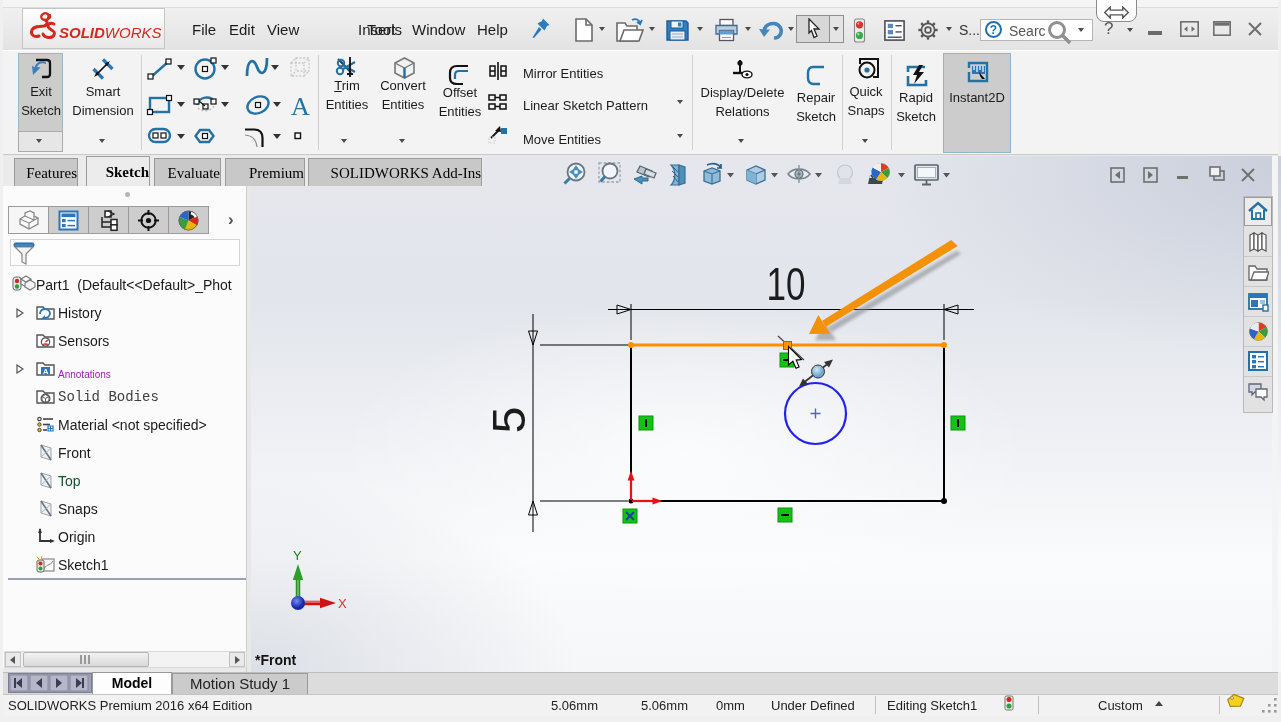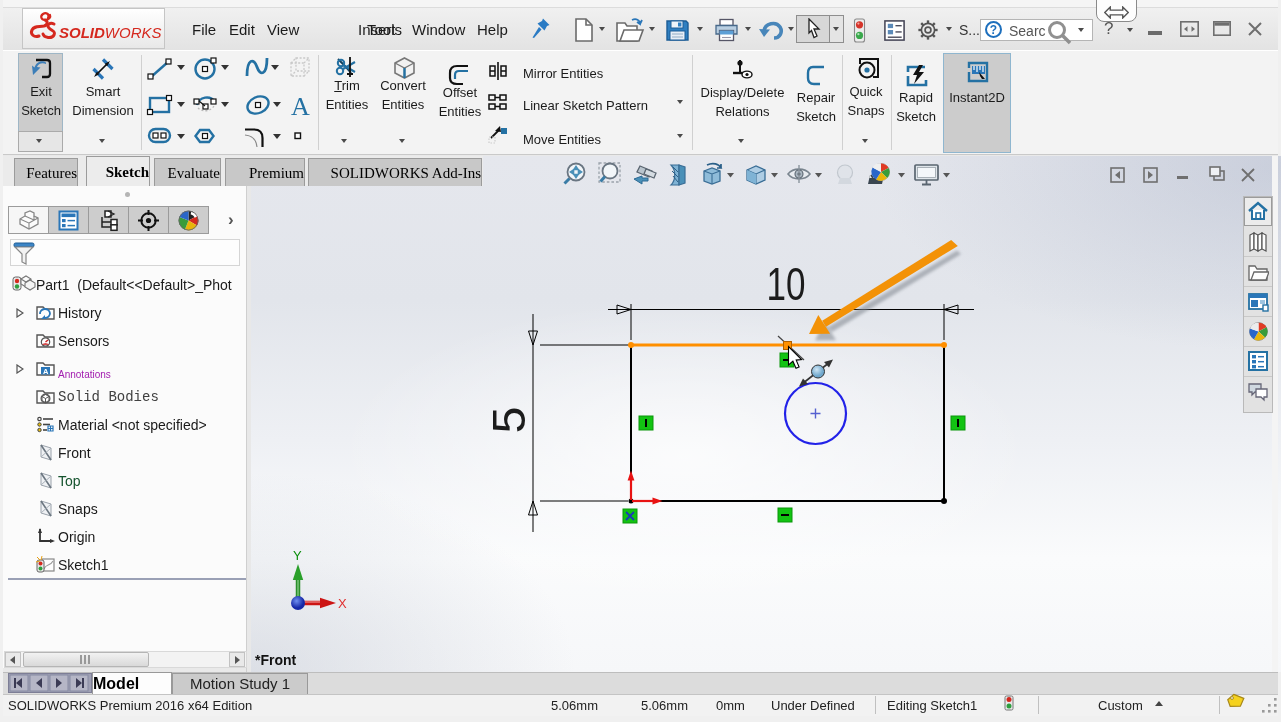--- a/index.html
+++ b/index.html
@@ -766,21 +766,21 @@
       <rect x="5" y="4" width="2" height="10" fill="#3b3b55"></rect>
     <rect x="21" y="1" width="18" height="16" fill="#b5b6c6" stroke="#868aa2"></rect>
     <path d="M33 4 L27 9 L33 14 Z" fill="#3b3b55"></path>
     <rect x="41" y="1" width="18" height="16" fill="#b5b6c6" stroke="#868aa2"></rect>
     <path d="M47 4 L53 9 L47 14 Z" fill="#3b3b55"></path>
     <rect x="61" y="1" width="18" height="16" fill="#b5b6c6" stroke="#868aa2"></rect>
     <path d="M67 4 L73 9 L67 14 Z" fill="#3b3b55"></path>
       <rect x="73" y="4" width="2" height="10" fill="#3b3b55"></rect>
   </g>
 </svg>
-<div class="abs" style="left:92px;top:672px;width:80px;height:22px;background:#fdfdfd;border:1px solid #999;border-bottom:none;text-align:left;font-weight:bold;font-size:16px;line-height:21px;">Model</div>
+<div class="abs" style="left:92px;top:672px;width:80px;height:22px;background:#fdfdfd;border:1px solid #999;border-bottom:none;text-align:center;font-weight:bold;font-size:14px;line-height:21px;">Model</div>
 <div class="abs" style="left:172px;top:673px;width:136px;height:21px;background:#cbcbcb;border:1px solid #999;border-bottom:none;text-align:center;font-size:15px;line-height:20px;color:#222;">Motion Study 1</div>
 
 <div class="abs" style="left:3px;top:694px;width:1275px;height:22px;background:#f2f2f2;border-top:1px solid #c4c4c4;font-size:13px;color:#222;"></div>
 <div class="abs" style="left:8px;top:698px;font-size:13px;color:#222;">SOLIDWORKS Premium 2016 x64 Edition</div>
 <div class="abs" style="left:551px;top:698px;font-size:13px;color:#222;">5.06mm</div>
 <div class="abs" style="left:641px;top:698px;font-size:13px;color:#222;">5.06mm</div>
 <div class="abs" style="left:716px;top:698px;font-size:13px;color:#222;">0mm</div>
 <div class="abs" style="left:771px;top:698px;font-size:13px;color:#222;">Under Defined</div>
 <div class="abs" style="left:875px;top:696px;width:1px;height:18px;background:#c0c0c0;"></div>
 <div class="abs" style="left:887px;top:698px;font-size:13px;color:#222;">Editing Sketch1</div>

